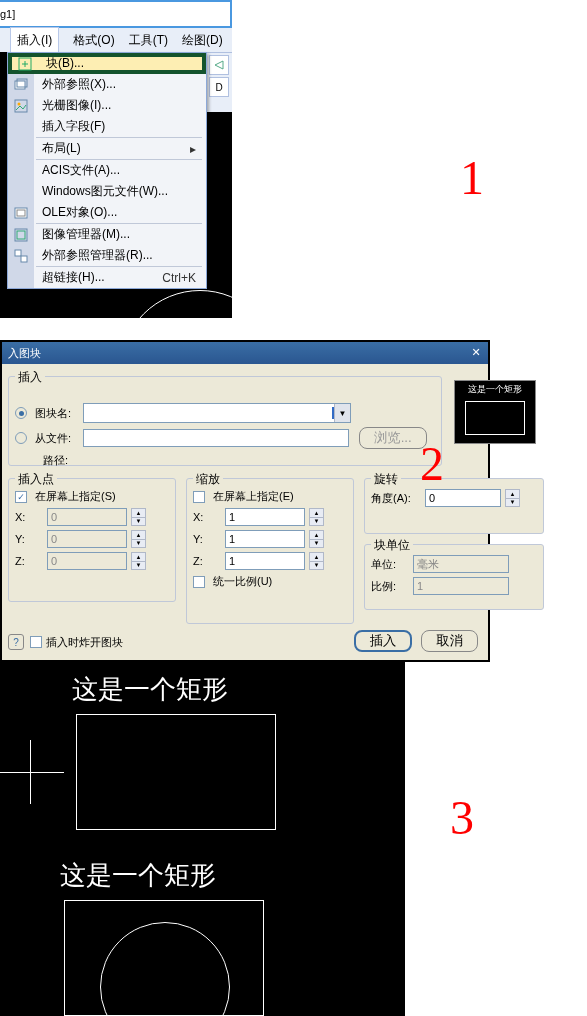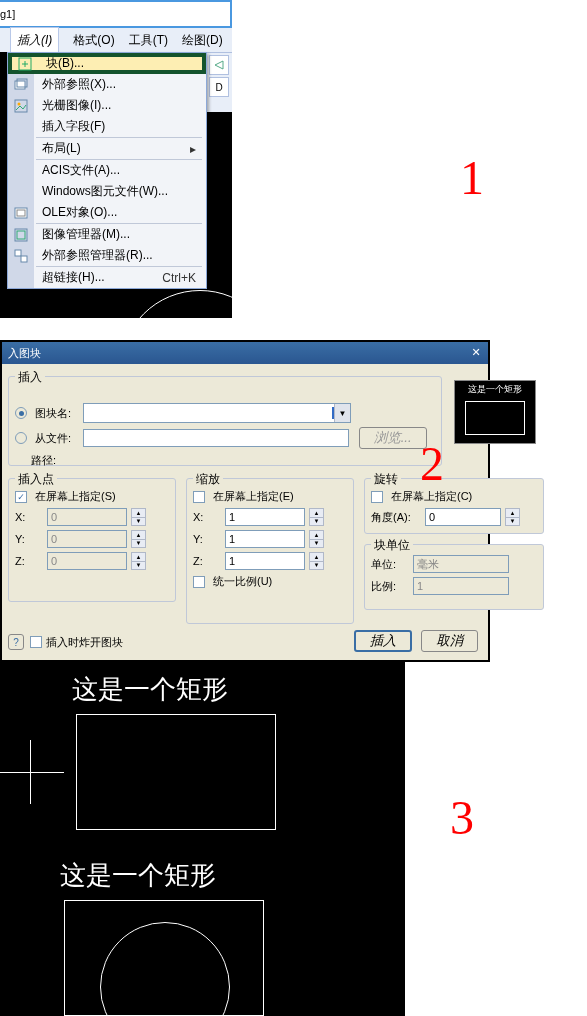--- a/index.html
+++ b/index.html
@@ -3,21 +3,21 @@
   <meta charset="utf-8">
   <style>
     * { box-sizing: border-box; margin: 0; padding: 0; }
     body { background: #fff; font-family: "Microsoft YaHei", "SimSun", Arial, sans-serif; font-size: 12px; width: 587px; height: 1016px; position: relative; overflow: hidden; }
     .annot { position: absolute; font-size: 48px; color: #f00; font-family: "Times New Roman", serif; }
     .section1 { position: absolute; left: 0; top: 0; width: 232px; height: 318px; background: #000; }
     .titlebar1 { position: absolute; left: 0; top: 0; right: 0; height: 28px; background: #fff; border: 2px solid #4a98e0; border-left: none; }
     .titletxt { position: absolute; left: 0; top: 6px; color: #000; font-size: 11px; }
     .menubar { position: absolute; left: 0; top: 28px; right: 0; height: 24px; background: #e8eef8; display: flex; align-items: center; padding-left: 10px; gap: 14px; }
     .menubar span { color: #000; cursor: default; }
-    .menubar .active { background: #fff; padding: 4px 6px; border: 1px solid #b8c8e8; border-bottom: none; font-style: italic; }
+    .menubar .active { background: #fff; padding: 4px 6px; border: 1px solid #b8c8e8; border-bottom: none; }
     .dropdown { position: absolute; left: 7px; top: 52px; width: 200px; background: #f2f4f8; border: 1px solid #8ca8d8; box-shadow: 2px 2px 3px rgba(0,0,0,0.3); }
     .ddleft { position: absolute; left: 0; top: 0; bottom: 0; width: 26px; background: #d0d8e8; }
     .dditem { height: 21px; display: flex; align-items: center; position: relative; padding-left: 34px; cursor: default; }
     .dditem.hov { background: #fdeeb3; border: 4px solid #14532d; }
     .dditem .ico { position: absolute; left: 5px; width: 16px; height: 16px; display: flex; align-items: center; justify-content: center; }
     .dditem .shortcut { position: absolute; right: 10px; color: #333; }
     .ddsep { height: 1px; background: #c0c8d8; margin-left: 28px; margin-right: 4px; }
     .toolbar-peek { position: absolute; left: 207px; top: 52px; width: 25px; height: 60px; background: #e8eef8; border-top: 1px solid #b0c0e0; }
     .tp-icon { width: 20px; height: 20px; margin: 2px; border: 1px solid #b0c0e0; background: #fff; display: flex; align-items: center; justify-content: center; font-size: 10px; }
     .canvas-arc1 { position: absolute; left: 120px; top: 290px; width: 160px; height: 160px; border: 1px solid #fff; border-radius: 50%; }
@@ -26,21 +26,21 @@
     .dlg-title { height: 22px; background: linear-gradient(#3a6ea5, #2a5690); color: #fff; display: flex; align-items: center; padding-left: 6px; }
     .dlg-close { position: absolute; right: 4px; top: 4px; width: 16px; height: 14px; color: #fff; text-align: center; font-size: 11px; cursor: default; }
     .grp { border: 1px solid #c0c8d8; border-radius: 3px; padding: 6px; position: absolute; background: #ece9d8; }
     .grp-title { position: absolute; top: -8px; left: 6px; background: #ece9d8; padding: 0 3px; font-size: 12px; }
     .row { display: flex; align-items: center; margin: 4px 0; gap: 4px; }
     .lbl { min-width: 28px; color: #000; }
     .inp { border: 1px solid #7f9db9; background: #fff; height: 18px; padding: 1px 3px; font-size: 11px; }
     .inp.ro { background: #ece9d8; color: #888; }
     .sel { border: 1px solid #7f9db9; background: #fff; height: 20px; padding: 1px 3px; display: flex; align-items: center; position: relative; justify-content: flex-end; }
     .sel-arrow { position: absolute; right: 0; top: 0; bottom: 0; width: 16px; background: #e0e4ec; border-left: 1px solid #b0b8c8; display: flex; align-items: center; justify-content: center; font-size: 8px; }
-    .btn { border: 1px solid #888; background: #ece9d8; height: 22px; padding: 0 14px; border-radius: 3px; cursor: default; margin-left: 6px; font-style: italic; }
+    .btn { border: 1px solid #888; background: #ece9d8; height: 22px; padding: 0 14px; border-radius: 8px; cursor: default; margin-left: 6px; }
     .btn.disabled { color: #999; }
     .radio { width: 12px; height: 12px; border: 1px solid #7f9db9; border-radius: 50%; display: inline-flex; align-items: center; justify-content: center; margin-right: 4px; }
     .radio.on::after { content: ""; width: 5px; height: 5px; background: #3a6ea5; border-radius: 50%; }
     .chk { width: 12px; height: 12px; border: 1px solid #7f9db9; background: #fff; display: inline-flex; align-items: center; justify-content: center; margin-right: 4px; font-size: 9px; color: #3a6ea5; }
     .spinbtns { width: 15px; height: 18px; display: flex; flex-direction: column; border: 1px solid #b0b8c8; }
     .spinbtns div { flex: 1; background: #e8ecf4; font-size: 6px; display: flex; align-items: center; justify-content: center; cursor: default; border-bottom: 1px solid #b0b8c8; }
     .spinbtns div:last-child { border-bottom: none; }
     .preview { border: 1px solid #888; background: #000; width: 82px; height: 64px; position: relative; }
     .preview-txt { position: absolute; top: 2px; left: 0; right: 0; color: #fff; font-size: 9px; text-align: center; }
     .preview-rect { position: absolute; left: 10px; top: 20px; width: 60px; height: 34px; border: 1px solid #fff; }
@@ -177,21 +177,21 @@
         <span class="sel-arrow">▼</span>
       </div>
     </div>
     <div class="row">
       <span class="radio"></span>
       <span class="lbl" style="min-width:44px;">从文件:</span>
       <input class="inp" style="width: 266px;" value="">
       <button class="btn disabled">浏览...</button>
     </div>
     <div class="row">
-      <span style="margin-left:16px;">路径:</span>
+      <span style="margin-left:28px;">路径:</span>
     </div>
   </div>
 
   <div class="preview" style="position:absolute;left:452px;top:38px;">
     <div class="preview-txt">这是一个矩形</div>
     <div class="preview-rect"></div>
   </div>
 
   <div class="grp" style="left:6px;top:136px;width:168px;height:124px;">
     <span class="grp-title">插入点</span>
@@ -256,24 +256,20 @@
         </div>
       </div>
     <div class="row">
         <span class="chk"></span>
         <span>统一比例(U)</span>
       </div>
   </div>
 
   <div class="grp" style="left:362px;top:136px;width:180px;height:56px;">
     <span class="grp-title">旋转</span>
-    <div class="row">
-        <span class="chk"></span>
-        <span>在屏幕上指定(C)</span>
-      </div>
     <div class="row">
         <span class="lbl" style="min-width:50px;">角度(A):</span>
         <input class="inp" style="width: 76px;" value="0">
         <div class="spinbtns">
           <div>▲</div>
           <div>▼</div>
         </div>
       </div>
   </div>
 

